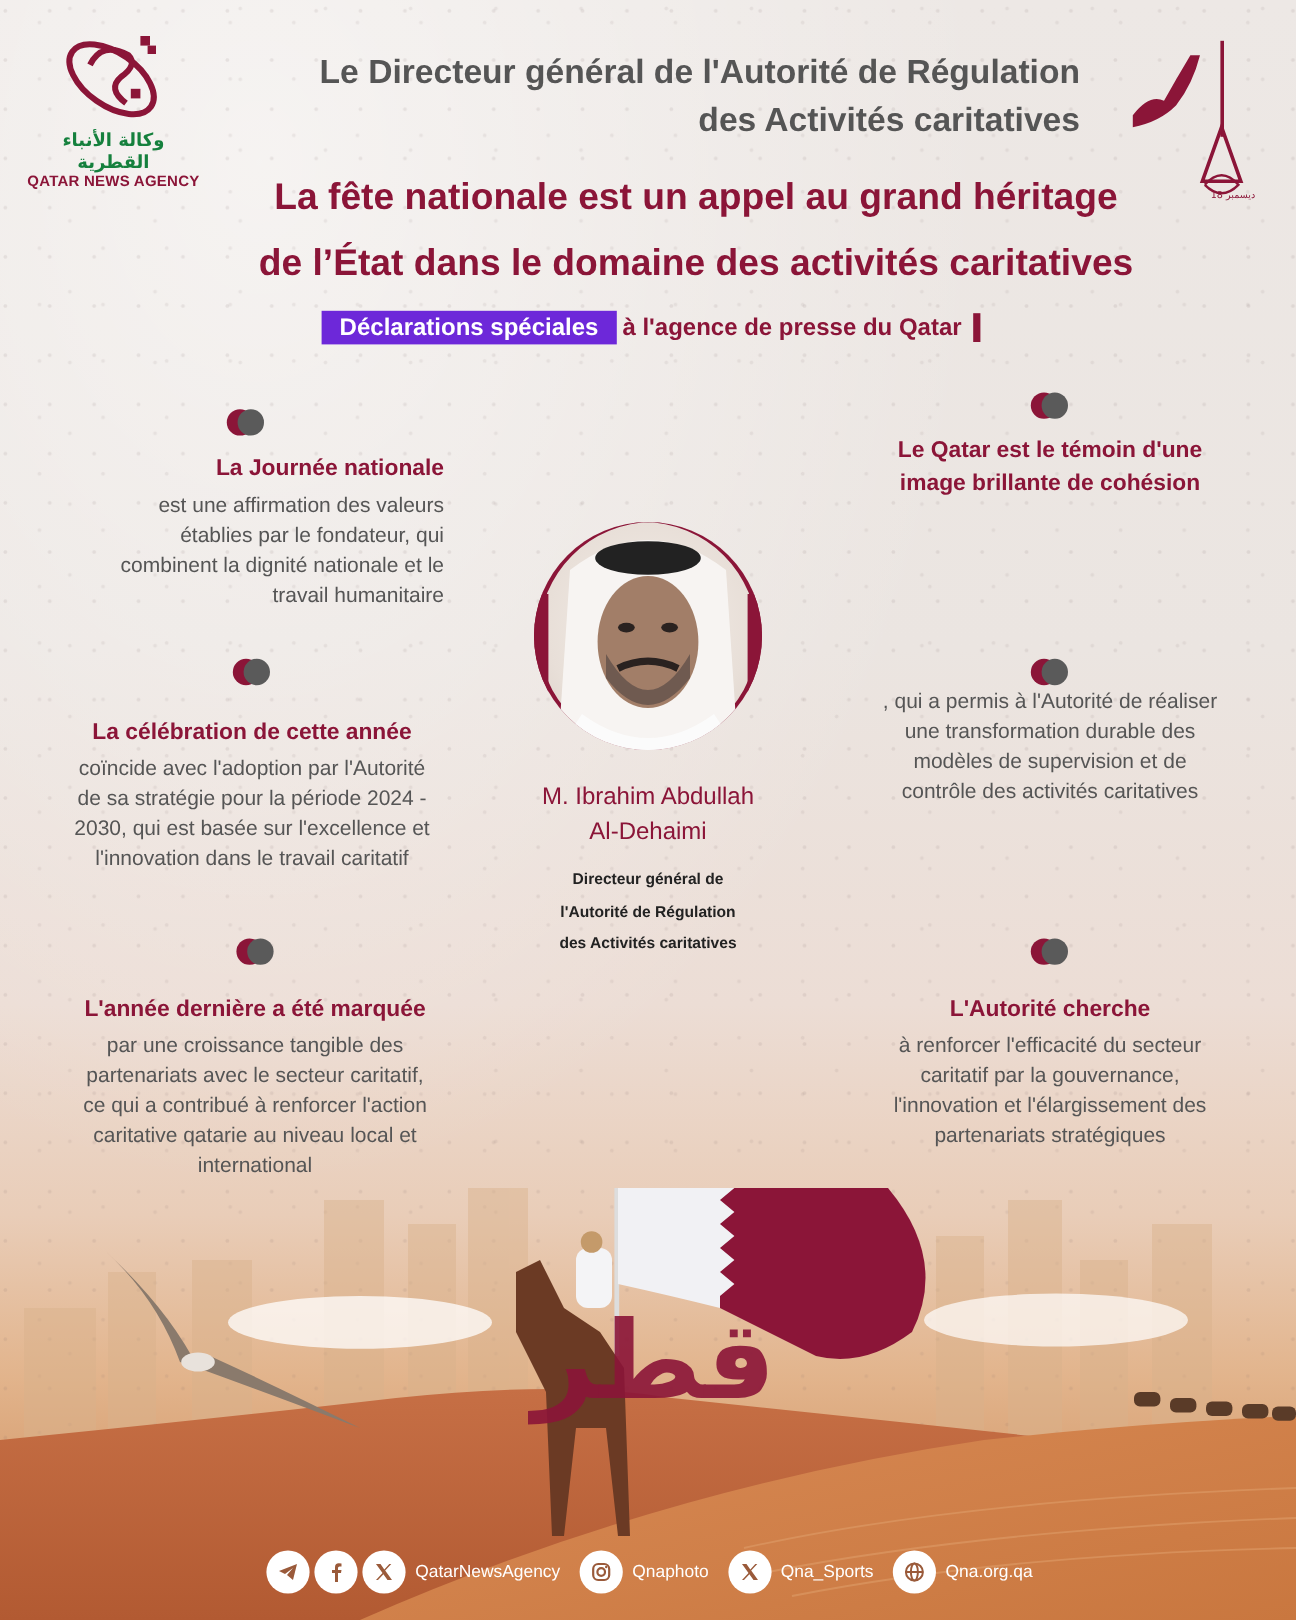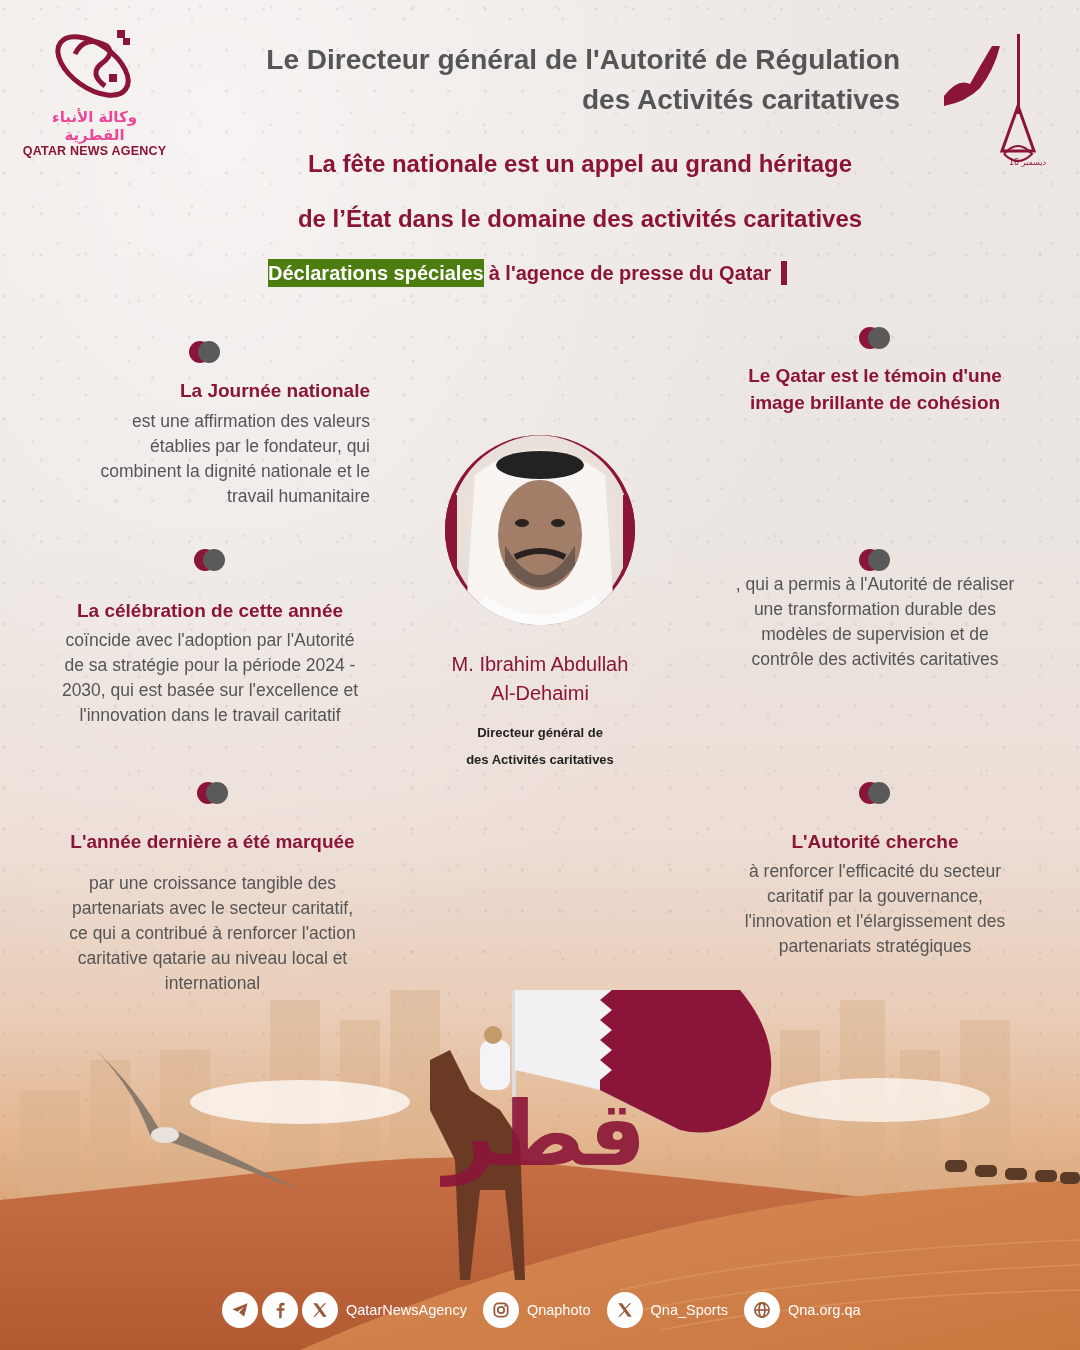--- a/index.html
+++ b/index.html
@@ -12,34 +12,34 @@
   }
   .grain { position:absolute; inset:0; pointer-events:none;
     background-image:
       radial-gradient(circle at 12% 22%, rgba(120,100,100,0.12) 1px, transparent 2px),
       radial-gradient(circle at 62% 40%, rgba(120,100,100,0.10) 1px, transparent 2px),
       radial-gradient(circle at 82% 12%, rgba(120,100,100,0.10) 1px, transparent 2px);
     background-size: 37px 41px, 53px 47px, 71px 59px; }
 
   .logo-qna { position:absolute; left:22px; top:24px; width:145px; text-align:center; }
   .logo-qna svg { display:block; margin:0 auto; }
-  .logo-ar { color:#ec4899; font-family:"DejaVu Sans", sans-serif; font-size:15px; font-weight:bold; margin-top:4px; }
+  .logo-ar { color:#15803d; font-family:"DejaVu Sans", sans-serif; font-size:15px; font-weight:bold; margin-top:4px; }
   .logo-en { color:#8b1538; font-family:"Liberation Sans", sans-serif; font-size:12.5px; font-weight:bold; letter-spacing:0.2px; }
 
   .logo-nd { position:absolute; right:20px; top:26px; width:120px; height:150px; }
   .nd-date { position:absolute; right:34px; top:158px; font-size:8px; color:#8b1538; }
 
   .supertitle { position:absolute; left:180px; width:720px; top:40px; text-align:right;
     color:#555; font-size:28px; line-height:40px; font-family:"Liberation Sans", sans-serif; font-weight:bold; }
   .maintitle { position:absolute; left:140px; width:880px; top:136px; text-align:center;
-    color:#8b1538; font-size:24px; line-height:55px; font-family:"Liberation Sans", sans-serif; font-weight:bold; }
+    color:#8b1538; font-size:31px; line-height:55px; font-family:"Liberation Sans", sans-serif; font-weight:bold; }
 
   .subline { position:absolute; left:268px; top:259px; height:28px; display:flex; align-items:center;
     font-family:"Liberation Sans", sans-serif; font-size:20px; font-weight:bold; }
-  .subline .hl { background:#4d7c0f; color:#fff; padding:0 0; height:28px; line-height:28px; }
+  .subline .hl { background:#6d28d9; color:#fff; padding:0 15px; height:28px; line-height:28px; }
   .subline .rest { color:#8b1538; margin-left:5px; }
   .subline .bar { width:6px; height:24px; background:#8b1538; margin-left:10px; }
 
   .item { position:absolute; text-align:center; font-family:"Liberation Sans", sans-serif; }
   .dots { position:relative; width:32px; height:22px; margin:0 auto; }
   .dots .d1 { position:absolute; left:0; top:0; width:22px; height:22px; border-radius:50%; background:#8b1538; }
   .dots .d2 { position:absolute; left:9px; top:0; width:22px; height:22px; border-radius:50%; background:#5a5a5a; }
   .item h3 { margin:0; color:#8b1538; font-size:19px; font-weight:bold; line-height:27px; }
   .item p { margin:0; color:#555; font-size:17.5px; line-height:25px; }
 
@@ -124,21 +124,21 @@
     <span>l'innovation dans le travail caritatif</span>
   </p>
 </div>
 
 <div class="item" style="left:45px; width:335px; top:782px;">
   <div class="dots">
       <span class="d1"></span>
       <span class="d2"></span>
     </div>
   <h3 style="margin-top:24px"><span>L'année dernière a été marquée</span></h3>
-  <p style="margin-top:16px">
+  <p style="margin-top:4px">
     <span>par une croissance tangible des</span><br>
     <span>partenariats avec le secteur caritatif,</span><br>
     <span>ce qui a contribué à renforcer l'action</span><br>
     <span>caritative qatarie au niveau local et</span><br>
     <span>international</span>
   </p>
 </div>
 
 <div class="item" style="left:705px; width:340px; top:327px;">
   <div class="dots">
@@ -191,20 +191,21 @@
     <ellipse cx="113" cy="88" rx="7" ry="4" fill="#2a2220"></ellipse>
     <path d="M40 160 Q95 200 150 160 L170 190 L20 190 Z" fill="#fbfbfb"></path>
   </svg>
 </div>
 <div class="person-name">
   <div>M. Ibrahim Abdullah</div>
   <div>Al-Dehaimi</div>
 </div>
 <div class="person-role">
   <div>Directeur général de</div>
+  <div>l'Autorité de Régulation</div>
   <div>des Activités caritatives</div>
 </div>
 
 <svg class="scene" viewBox="0 0 1080 360">
   <defs>
     <linearGradient id="dune" x1="0" y1="0" x2="0" y2="1">
       <stop offset="0" stop-color="#c66f45"></stop>
       <stop offset="1" stop-color="#b25a32"></stop>
     </linearGradient>
     <linearGradient id="dune2" x1="0" y1="0" x2="1" y2="1">

